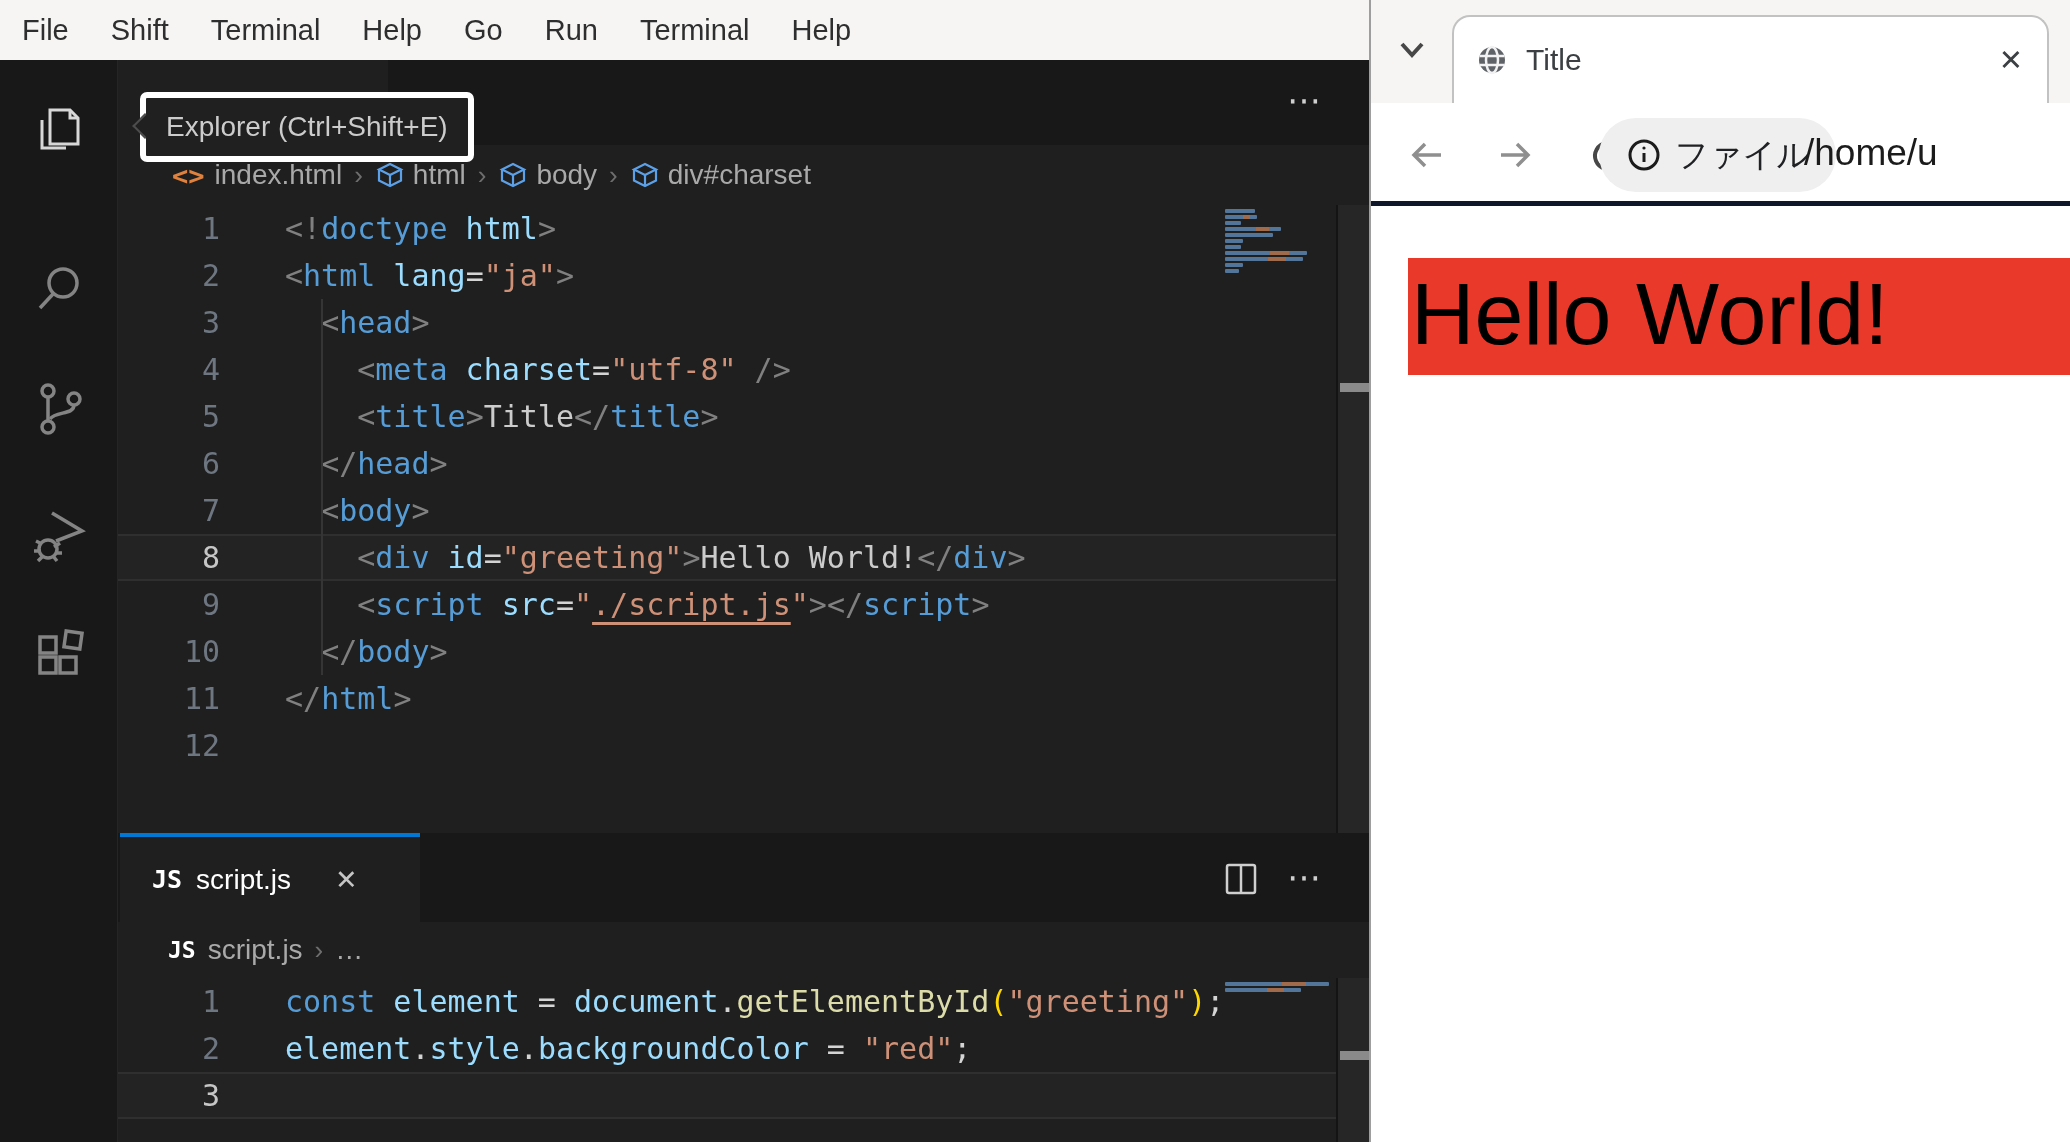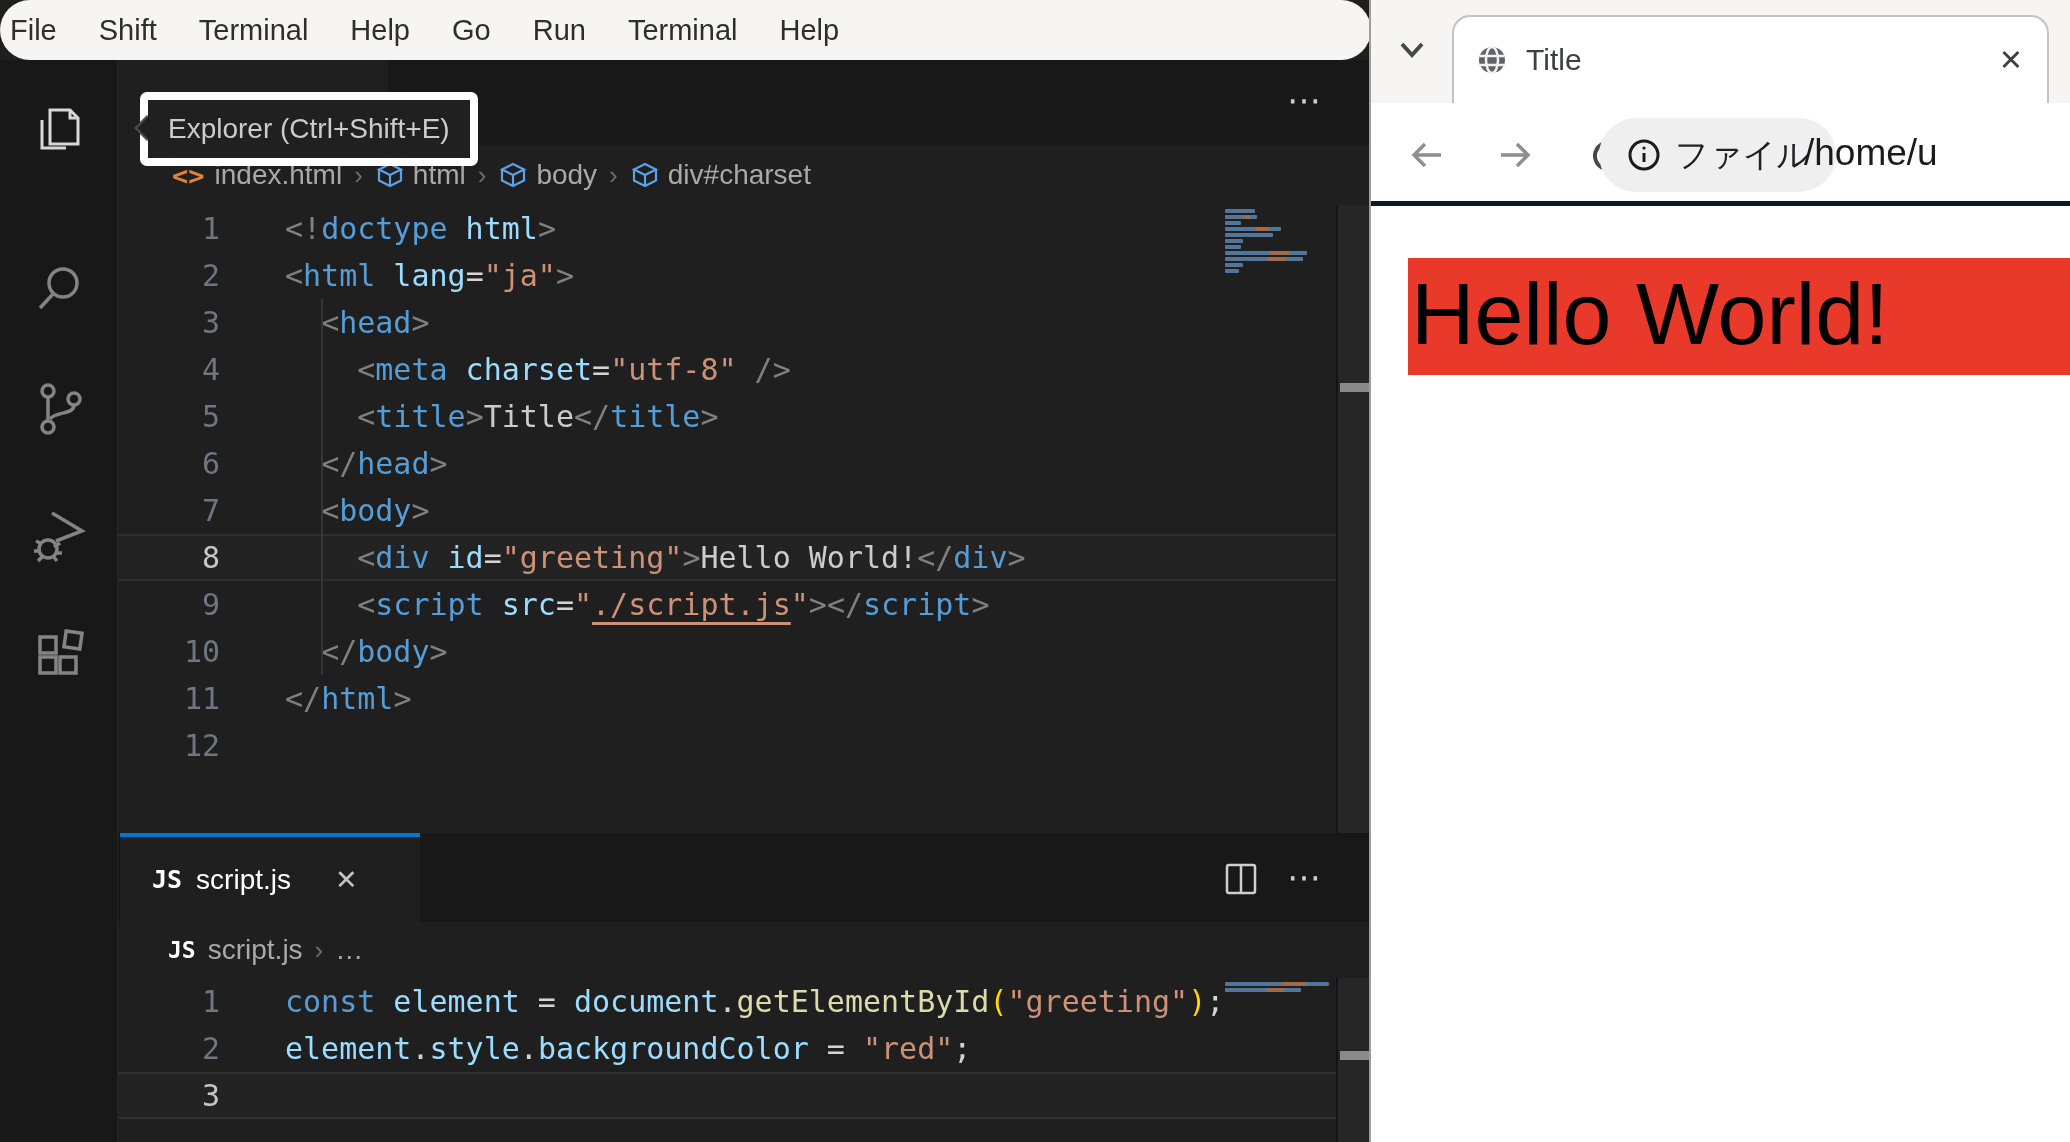--- a/index.html
+++ b/index.html
@@ -1,21 +1,21 @@
 <!DOCTYPE html>
 <html><head>
 <meta charset="utf-8">
 <style>
   html,body{margin:0;padding:0;background:#000;}
   #canvas{position:relative;width:2070px;height:1142px;overflow:hidden;
           background:#1f1f1f;font-family:"Liberation Sans",sans-serif;}
 
   
   #menubar{position:absolute;left:0;top:0;width:1371px;height:60px;background:#f6f5f4;
-           display:flex;align-items:center;padding-left:4px;box-sizing:border-box;border-radius:30px;}
+           display:flex;align-items:center;padding-left:16px;box-sizing:border-box;}
   .menu-item{font-size:29px;color:#2e2e2e;padding:0 21px;cursor:default;}
   .menu-item:first-child{padding-left:6px;}
 
   
   #activitybar{position:absolute;left:0;top:60px;width:118px;height:1082px;background:#181818;
                border-right:1px solid #252525;box-sizing:border-box;}
   .act-ico{position:absolute;left:0;width:118px;height:92px;display:flex;align-items:center;justify-content:center;}
 
   
   .tabbar{position:absolute;background:#181818;}
@@ -68,21 +68,21 @@
   .mm-bar.s{background:linear-gradient(90deg,#54759a 0 55%,#a06b4c 55% 78%,#54759a 78% 100%);}
   .vstrip{position:absolute;left:1336px;width:35px;background:#262626;border-left:2px solid #141414;box-sizing:border-box;}
   #strip1{top:205px;height:628px;}
   #strip2{top:978px;height:164px;}
   .strip-bar{position:absolute;left:2px;right:0;height:9px;background:#8a8a8a;}
   #strip1 .strip-bar{top:178px;}
   #strip2 .strip-bar{top:73px;}
 
   
   #tooltip{position:absolute;left:140px;top:92px;height:58px;background:#202020;
-           border:8px solid #ffffff;border-radius:7px;display:flex;align-items:center;
+           border:6px solid #ffffff;border-radius:7px;display:flex;align-items:center;
            padding:0 20px;color:#cccccc;font-size:28px;z-index:30;}
   #tooltip .arrow{position:absolute;left:-10px;top:19px;width:16px;height:16px;background:#202020;
            border-left:2px solid #4d4d4d;border-bottom:2px solid #4d4d4d;transform:rotate(45deg);}
 
   
   #browser{position:absolute;left:1369px;top:0;width:701px;height:1142px;background:#ffffff;
            border-left:2px solid #9e9e9e;box-sizing:border-box;}
   #tabstrip{position:absolute;left:0;top:0;width:100%;height:103px;background:#f6f5f4;}
   #tabsearch{position:absolute;left:18px;top:26px;}
   #btab{position:absolute;left:81px;top:15px;width:597px;height:88px;background:#ffffff;

